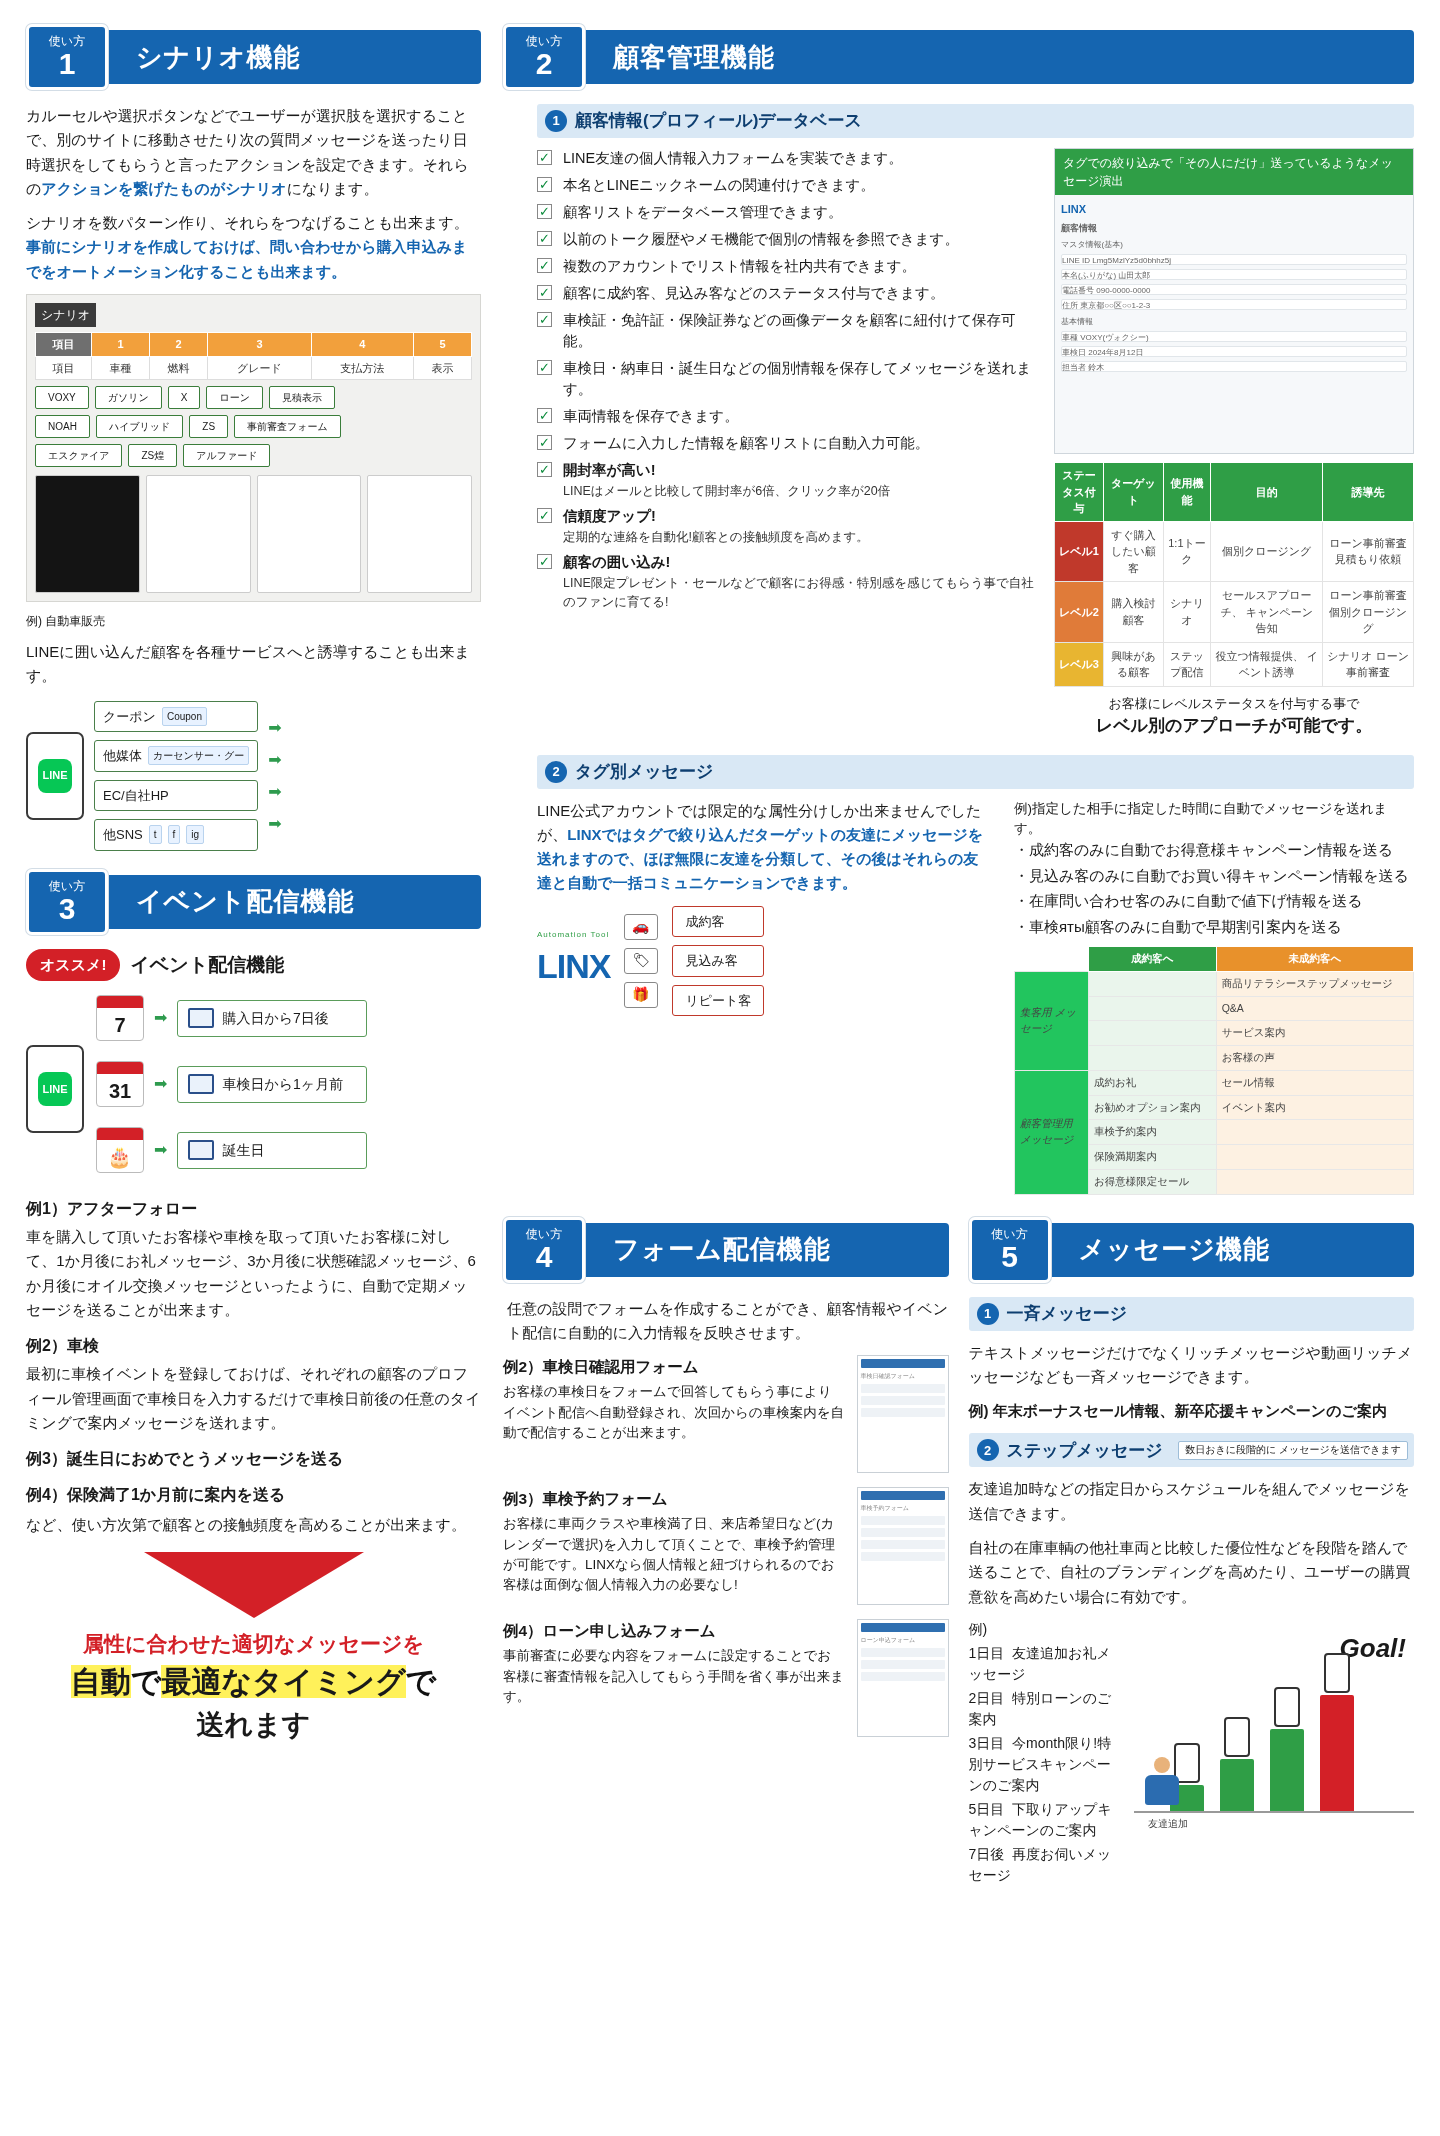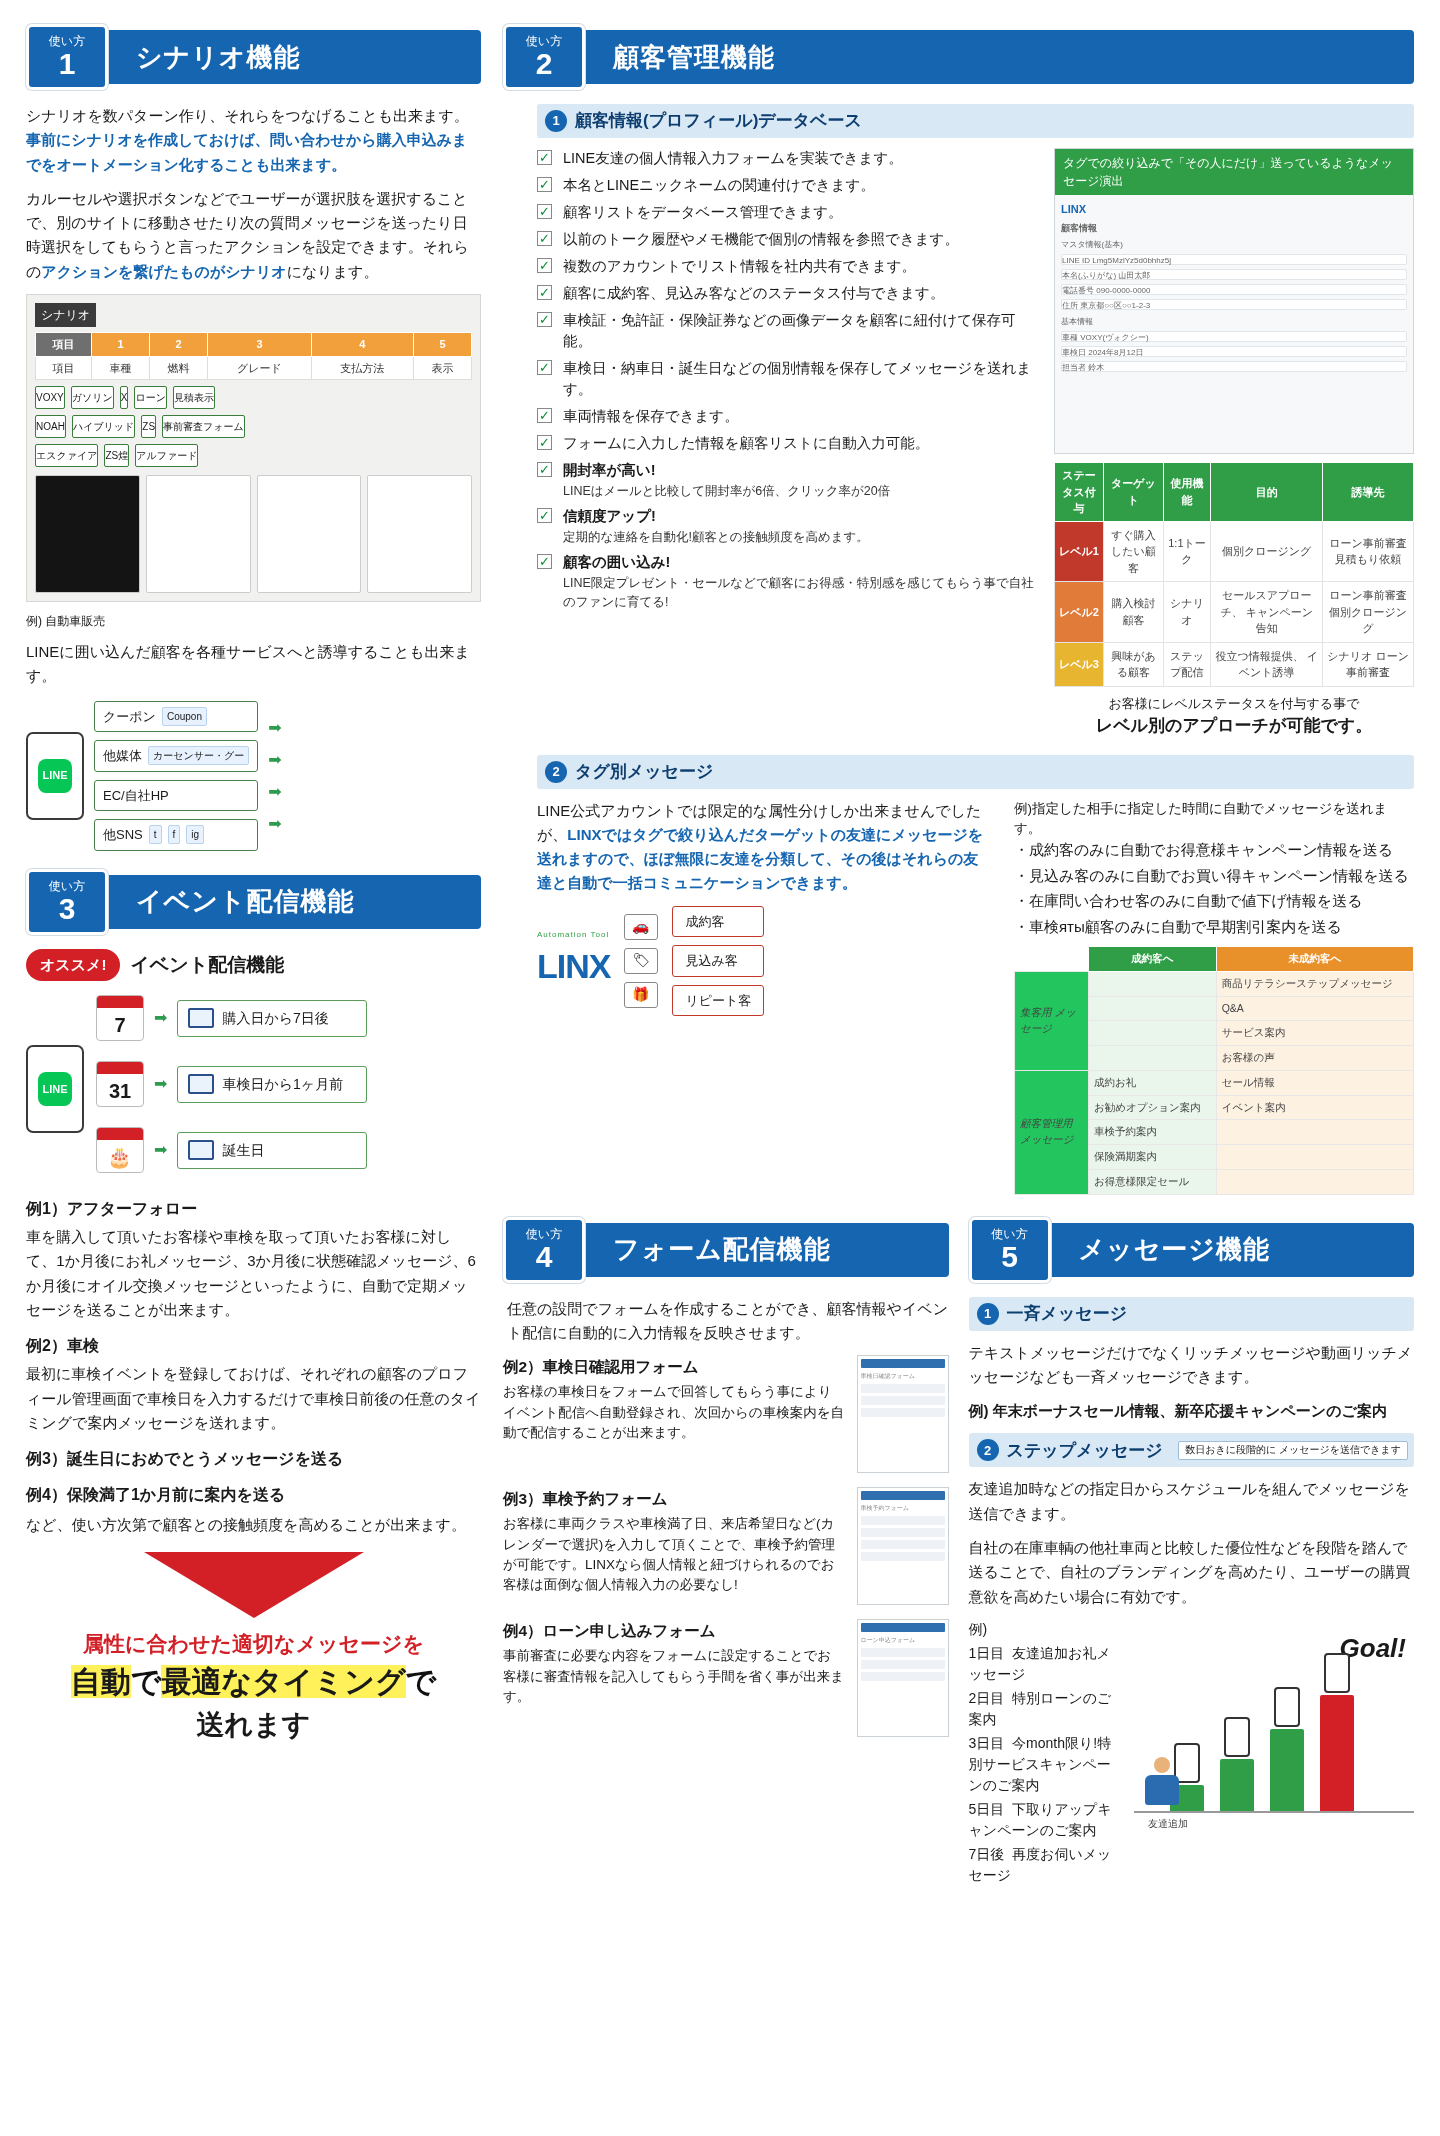--- a/index.html
+++ b/index.html
@@ -74,21 +74,21 @@
   ul.dots li { font-size:15px; margin-bottom:3px; }
 
   
   .scen { background:#f1f1ef; border:1px solid #d6d6d2; padding:8px; margin:10px 0; }
   .scen .hdr { background:#3b3b3b; color:#fff; font-size:12px; padding:3px 6px; display:inline-block; margin-bottom:5px;}
   table.scen-t { width:100%; border-collapse:collapse; font-size:11px; }
   table.scen-t th { background:#f2a03c; color:#fff; border:1px solid #fff; padding:3px; font-weight:bold; }
   table.scen-t th.first { background:#6f6f6f; width:56px; }
   table.scen-t td { border:1px solid #ddd; background:#fff; padding:3px; text-align:center; color:#333; }
   .flowrow { display:flex; gap:6px; margin-top:6px; font-size:10px; }
-  .flowbox { border:1px solid #3a7d3a; background:#fff; padding:3px 0; border-radius:2px; }
+  .flowbox { border:1px solid #3a7d3a; background:#fff; padding:3px 12px; border-radius:2px; }
   .cards { display:flex; gap:6px; margin-top:8px; }
   .card { flex:1; height:118px; background:#fff; border:1px solid #ccc; border-radius:2px; overflow:hidden; font-size:8px; color:#555; padding:3px;}
   .card.dark { background:#141414; }
   .capt { font-size:12px; margin-top:4px; }
 
   
   .funnel { margin:12px 0 6px 0; display:flex; gap:10px; align-items:center; }
   .phone-ic {
     width:58px; height:88px; border:2px solid #3a3a3a; border-radius:7px;
     display:flex; align-items:center; justify-content:center; background:#fff;
@@ -187,24 +187,24 @@
         <div class="bar">
           <span class="title">シナリオ機能</span>
         </div>
         <div class="badge">
           <span class="lbl">使い方</span>
           <span class="num">1</span>
         </div>
       </div>
 
       <p class="body">
-        <span>シナリオを数パターン作り、それらをつなげることも出来ます。</span><span class="em-blue">事前にシナリオを作成しておけば、問い合わせから購入申込みまでをオートメーション化することも出来ます。</span>
+        <span>カルーセルや選択ボタンなどでユーザーが選択肢を選択することで、別のサイトに移動させたり次の質問メッセージを送ったり日時選択をしてもらうと言ったアクションを設定できます。それらの</span><span class="em-blue">アクションを繋げたものがシナリオ</span><span>になります。</span>
       </p>
       <p class="body">
-        <span>カルーセルや選択ボタンなどでユーザーが選択肢を選択することで、別のサイトに移動させたり次の質問メッセージを送ったり日時選択をしてもらうと言ったアクションを設定できます。それらの</span><span class="em-blue">アクションを繋げたものがシナリオ</span><span>になります。</span>
+        <span>シナリオを数パターン作り、それらをつなげることも出来ます。</span><span class="em-blue">事前にシナリオを作成しておけば、問い合わせから購入申込みまでをオートメーション化することも出来ます。</span>
       </p>
 
       <div class="scen">
         <div class="hdr">シナリオ</div>
         <table class="scen-t">
           <tbody>
               <tr>
             <th class="first">項目</th>
             <th>1</th>
             <th>2</th>

